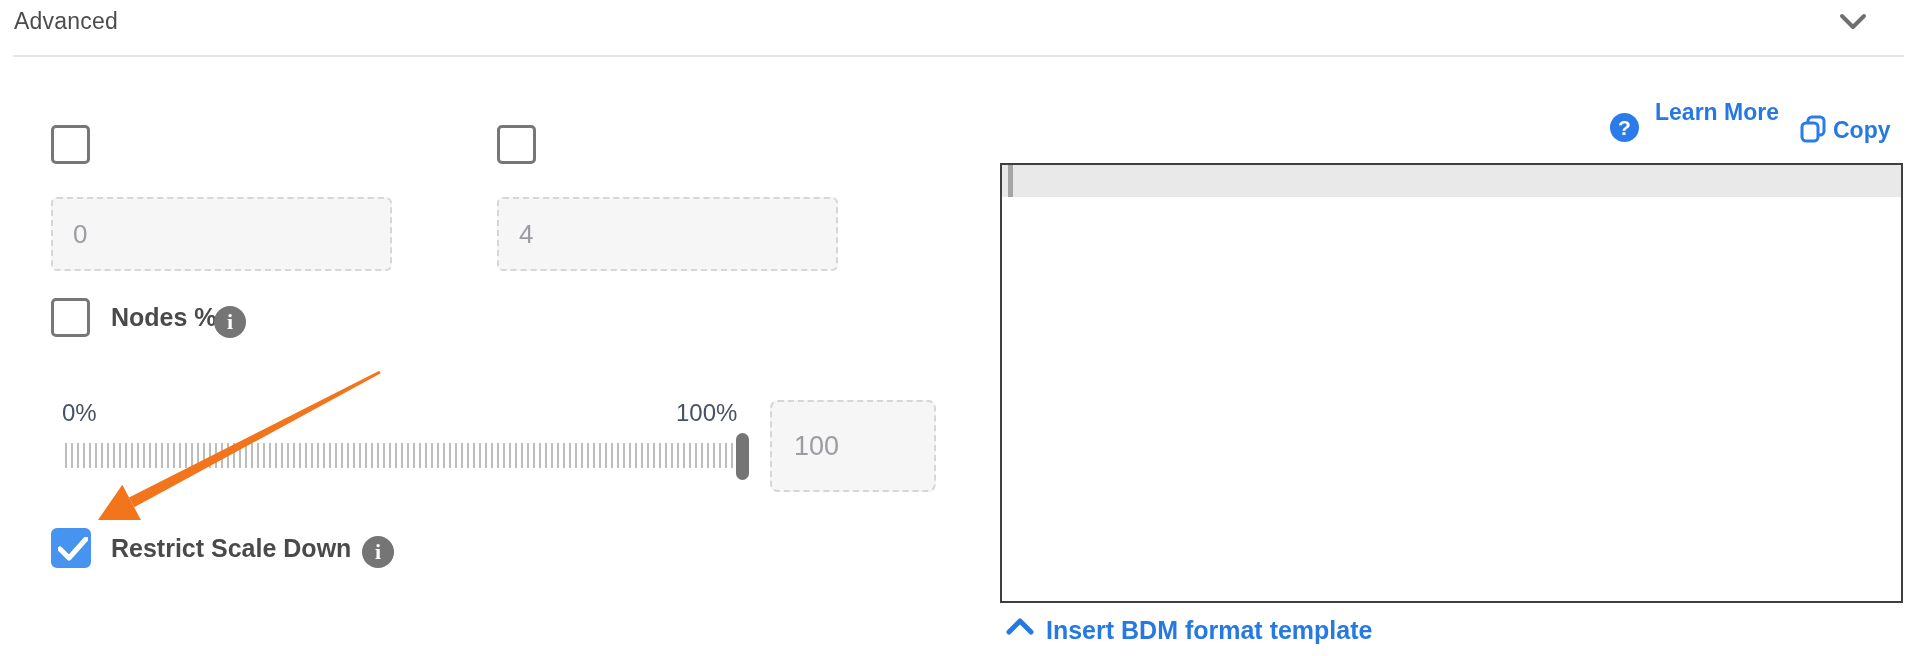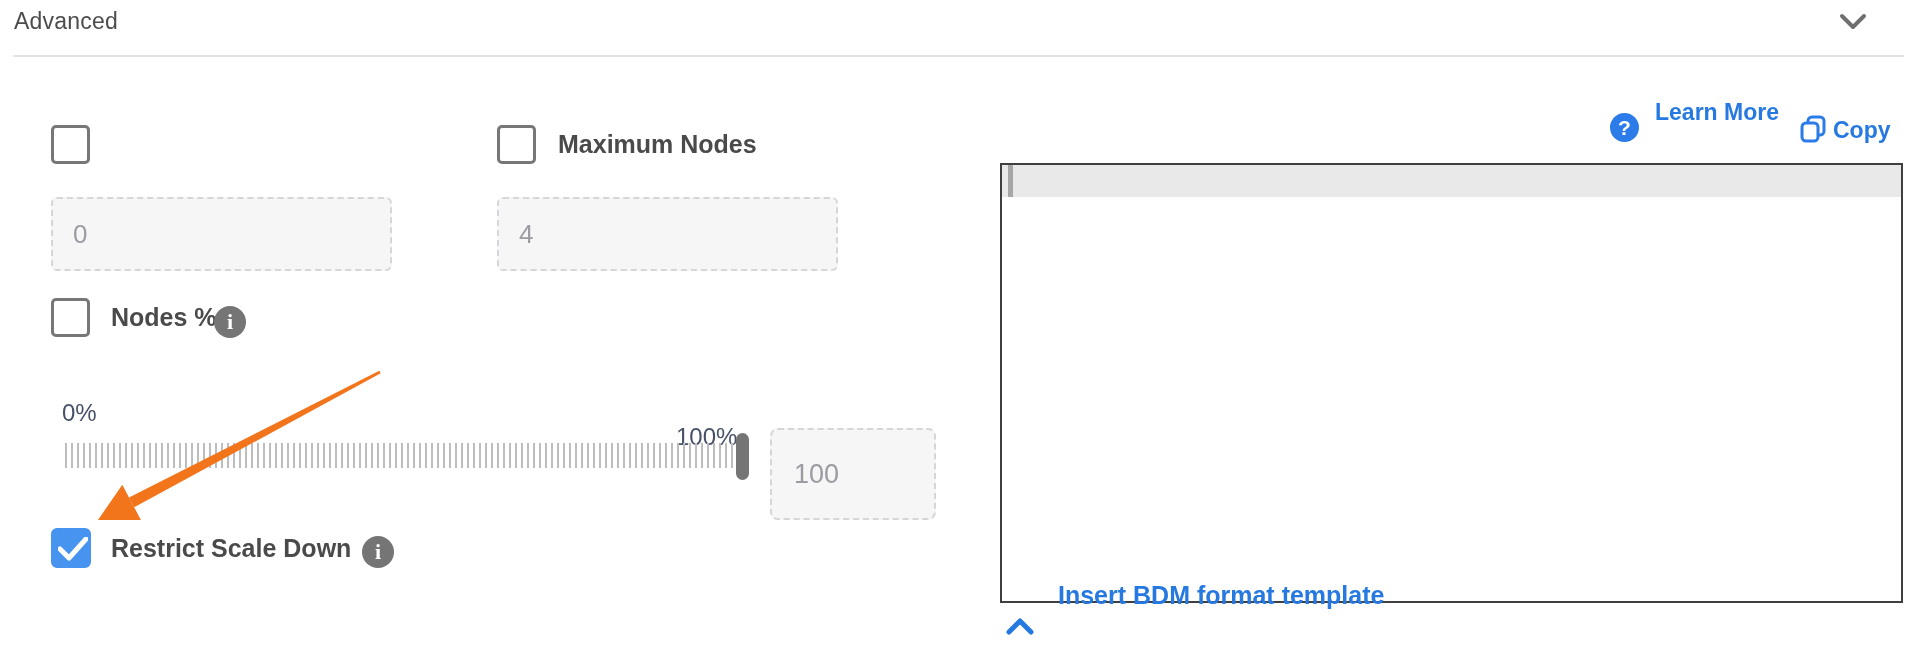--- a/index.html
+++ b/index.html
@@ -112,23 +112,22 @@
   }
   .editor-active-line {
     position: absolute; left: 0; top: 0; right: 0; height: 32px;
     background: #e9e9ea;
   }
   .editor-caret {
     position: absolute; left: 6px; top: 0; width: 5px; height: 32px;
     background: #a6a6a6;
   }
   .footer-link-text {
-    left: 1046px; top: 581px;
+    left: 1046px; top: 616px;
     font-size: 25px;
-    margin-left: 12px;
   }
   .footer-chevron { left: 1006px; top: 617px; width: 28px; height: 18px; cursor: pointer; }
 
   
   .annotation-arrow { left: 80px; top: 355px; width: 320px; height: 180px; pointer-events: none; }
 </style>
 </head>
 <body>
 
 <div class="page">
@@ -140,34 +139,33 @@
   <div class="abs divider"></div>
 
   <span class="checkbox" style="left:51px; top:125px;">
     
   </span>
   <input class="dashed-input" style="left: 51px; top: 197px; width: 341px; height: 74px;" placeholder="0">
 
   <span class="checkbox" style="left:497px; top:125px;">
     
   </span>
-  <span class="abs cb-label" style="left:558px; top:125px;">Maximum Nodes</span>
   <input class="dashed-input" style="left: 497px; top: 197px; width: 341px; height: 74px;" placeholder="4">
 
   <span class="checkbox" style="left:51px; top:298px;">
     
   </span>
   <span class="abs cb-label" style="left:111px; top:298px;">Nodes %</span>
   <span class="info-icon" style="left:214px; top:306px;">i</span>
 
   <span class="abs slider-minmax" style="left:62px; top:399px;">0%</span>
-  <span class="abs slider-minmax" style="left:676px; top:399px;margin-top:24px;">100%</span>
+  <span class="abs slider-minmax" style="left:676px; top:399px;">100%</span>
   <div class="abs slider-track"></div>
   <div class="abs slider-handle"></div>
-  <input class="dashed-input" style="left: 770px; top: 428px; width: 166px; height: 92px; border-radius: 8px; font-size: 27px; padding-left: 22px;" placeholder="100">
+  <input class="dashed-input" style="left: 770px; top: 400px; width: 166px; height: 92px; border-radius: 8px; font-size: 27px; padding-left: 22px;" placeholder="100">
 
   <span class="checkbox checked" style="left:51px; top:528px; width:40px; height:40px; border-radius:6px;">
     <svg width="30" height="24" viewBox="0 0 30 24">
         <polyline points="2,12 11,21 28,2" fill="none" stroke="#ffffff" stroke-width="5" stroke-linecap="round" stroke-linejoin="round"></polyline>
       </svg>
   </span>
   <span class="abs cb-label" style="left:111px; top:528px; line-height:40px;">Restrict Scale Down</span>
   <span class="info-icon" style="left:362px; top:536px;">i</span>
 
   <svg class="abs annotation-arrow" viewBox="0 0 320 180">

